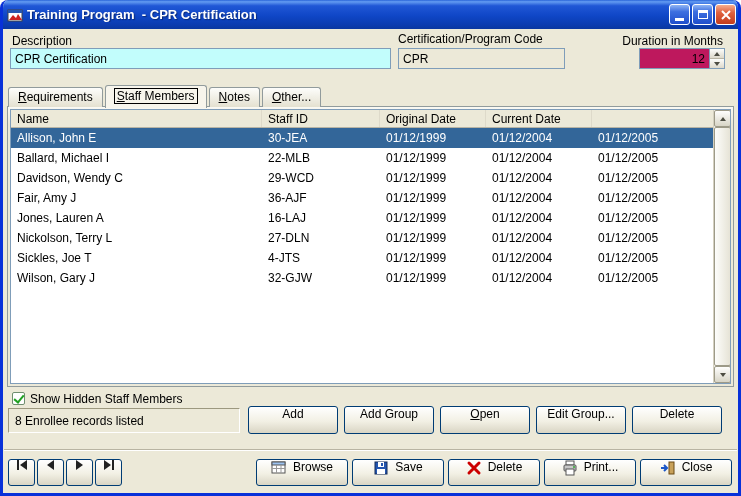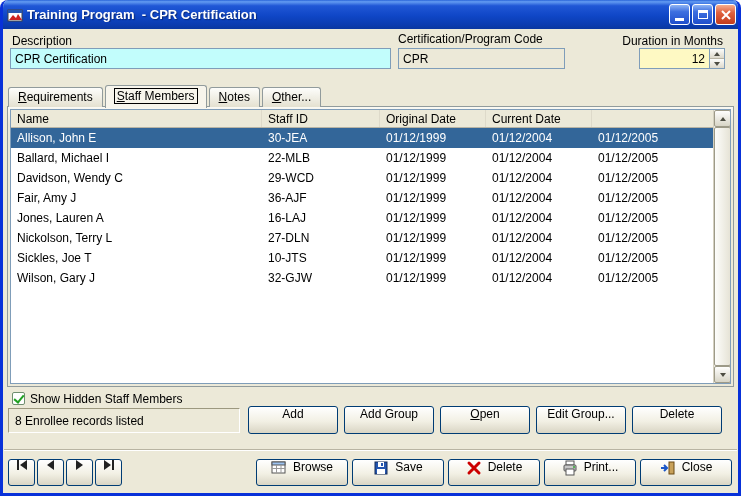--- a/index.html
+++ b/index.html
@@ -38,21 +38,21 @@
 
   .field{
     position:absolute; height:21px; border:1px solid #7F9DB9; background:#fff;
     font:12px "Liberation Sans",sans-serif; padding:0 4px; color:#000;
   }
   .field.desc{ left:7px; top:19px; width:381px; background:#C2FDFC; }
   .field.code{ left:395px; top:19px; width:167px; background:#ECE9D8; }
 
   .spinner{ position:absolute; right:13px; top:19px; width:86px; height:21px; display:flex; }
   .spin-input{
-    flex:1; min-width:0; border:1px solid #7F9DB9; border-right:none; background:#fef9c3;
+    flex:1; min-width:0; border:1px solid #7F9DB9; border-right:none; background:#be185d;
     font:12px "Liberation Sans",sans-serif; text-align:right; padding:0 4px;
   }
   .spin-buttons{ width:16px; display:flex; flex-direction:column; border:1px solid #7F9DB9; }
   .spin-btn{
     flex:1; border:none; background:linear-gradient(180deg,#FDFDFB,#DDD9CB);
     display:flex; align-items:center; justify-content:center; padding:0;
     border-bottom:1px solid #B8B4A4;
   }
   .spin-btn:last-child{ border-bottom:none; }
   .arr-up{ width:0; height:0; border-left:3px solid transparent; border-right:3px solid transparent; border-bottom:4px solid #4D4D42; }
@@ -241,21 +241,21 @@
             </div>
             <div class="grid-row">
               <div class="cell col0">Nickolson, Terry L</div>
               <div class="cell col1">27-DLN</div>
               <div class="cell col2">01/12/1999</div>
               <div class="cell col3">01/12/2004</div>
               <div class="cell col4">01/12/2005</div>
             </div>
             <div class="grid-row">
               <div class="cell col0">Sickles, Joe T</div>
-              <div class="cell col1">10-JTS</div>
+              <div class="cell col1">4-JTS</div>
               <div class="cell col2">01/12/1999</div>
               <div class="cell col3">01/12/2004</div>
               <div class="cell col4">01/12/2005</div>
             </div>
             <div class="grid-row">
               <div class="cell col0">Wilson, Gary J</div>
               <div class="cell col1">32-GJW</div>
               <div class="cell col2">01/12/1999</div>
               <div class="cell col3">01/12/2004</div>
               <div class="cell col4">01/12/2005</div>

